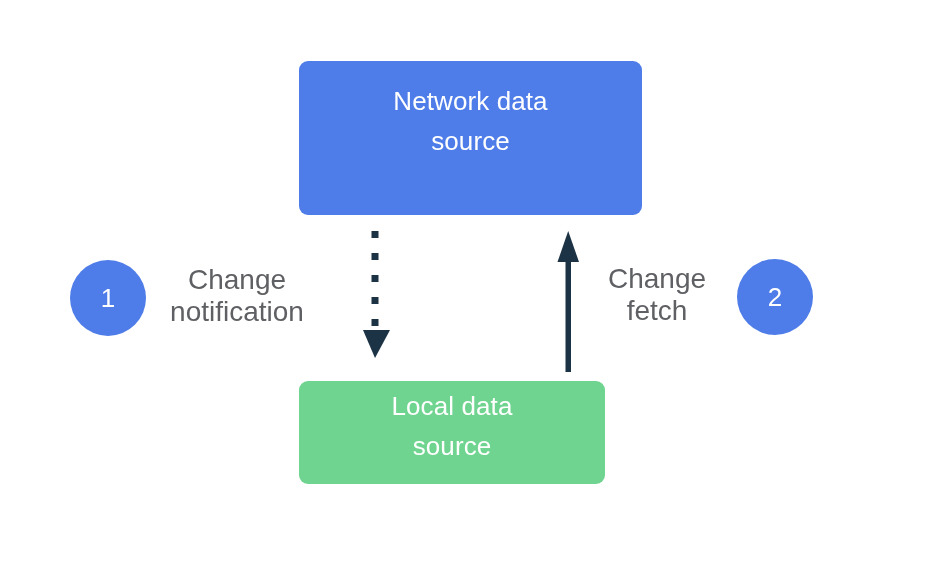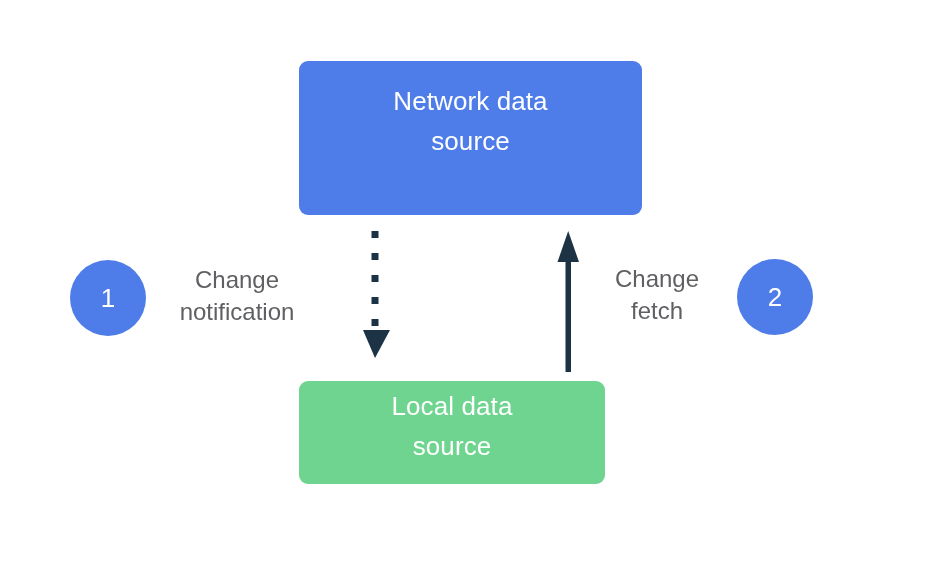--- a/index.html
+++ b/index.html
@@ -71,21 +71,21 @@
     font-size: 26px;
     line-height: 1;
   }
   #step-1 { left: 70px; top: 260px; }
   #step-2 { left: 737px; top: 259px; }
 
   
   .edge-label {
     position: absolute;
     color: #5F6063;
-    font-size: 24px;
+    font-size: 28px;
     line-height: 32px;
     text-align: center;
     white-space: pre-line;
   }
   #label-change-notification {
     left: 157px;
     top: 264px;
     width: 160px;
   }
   #label-change-fetch {

